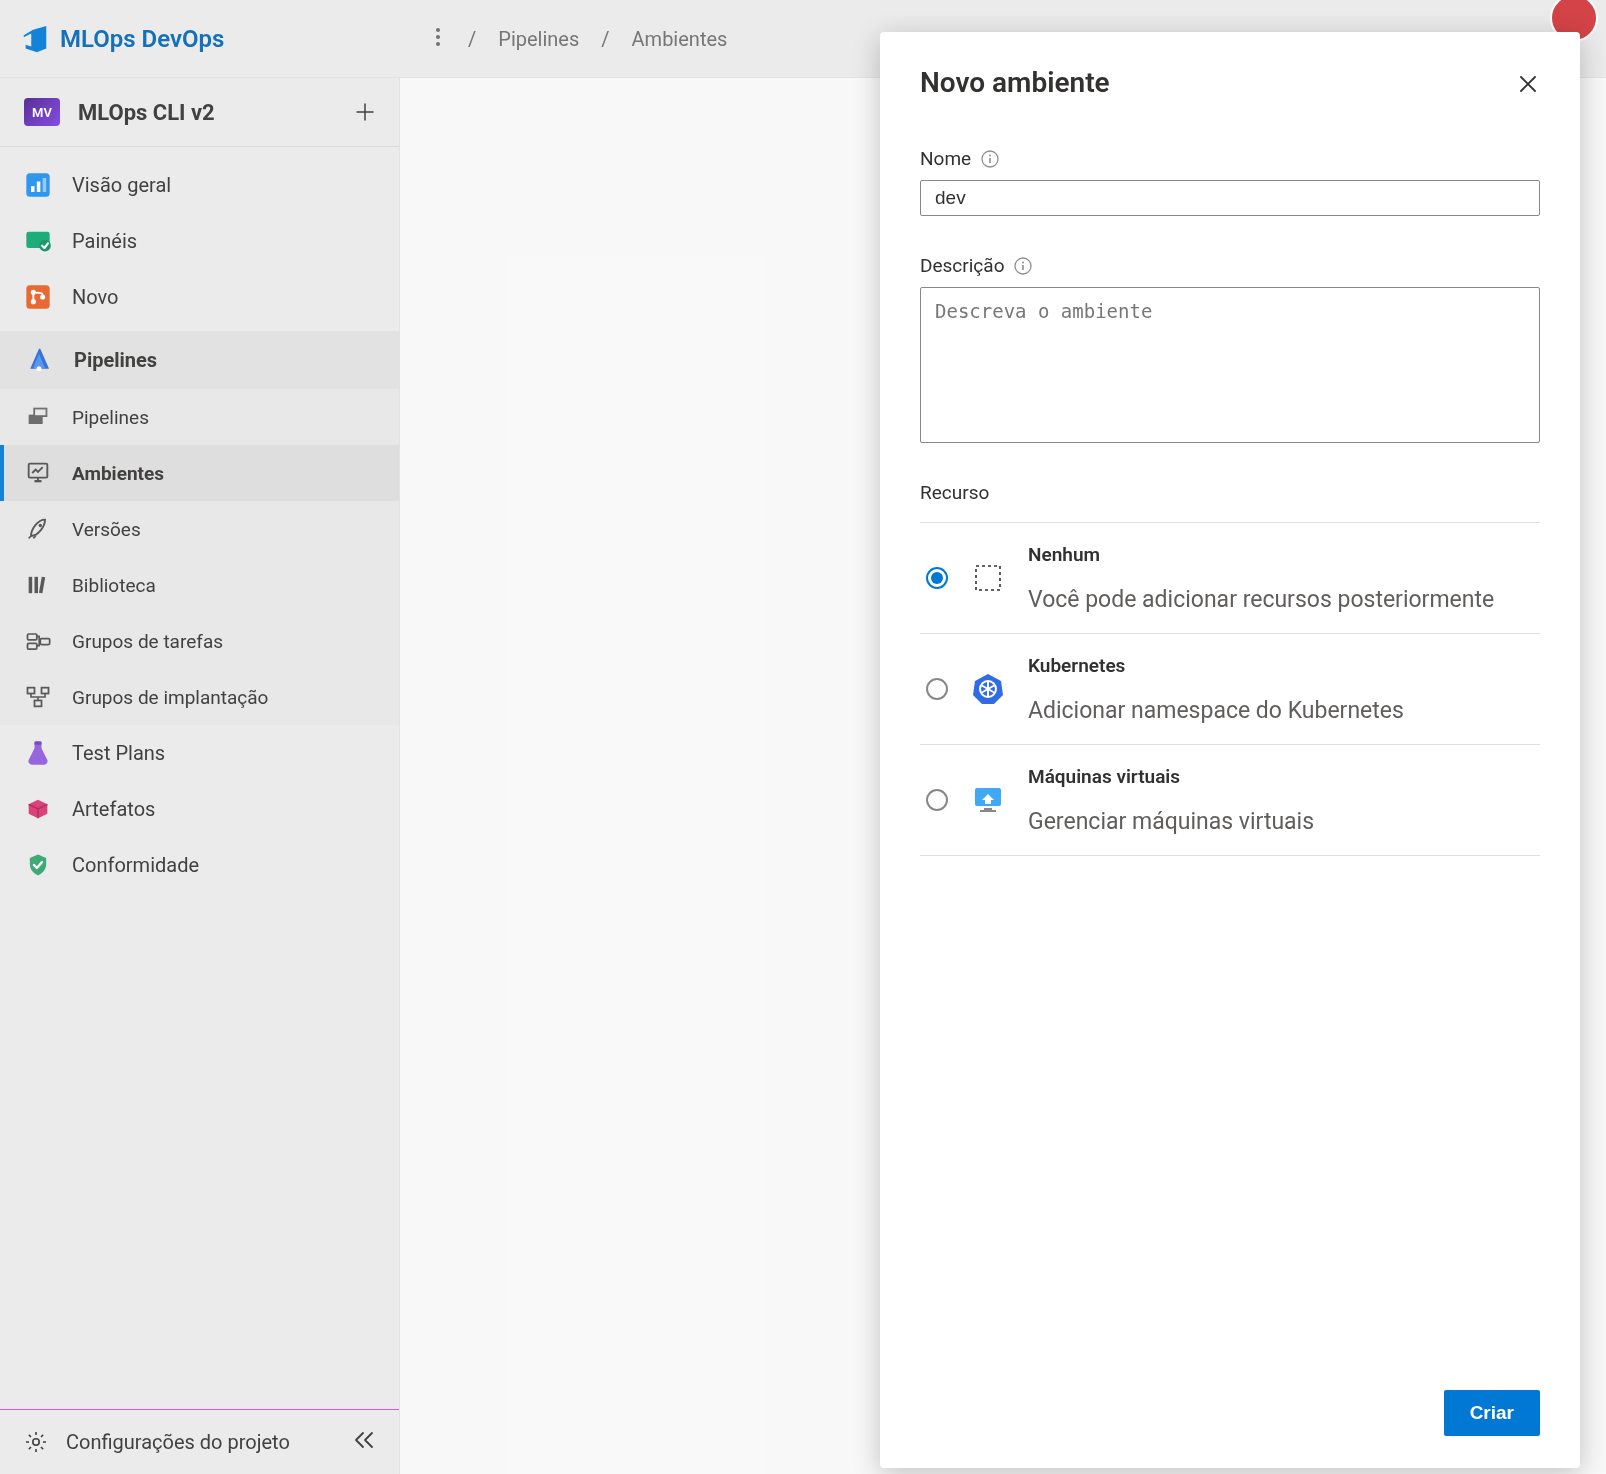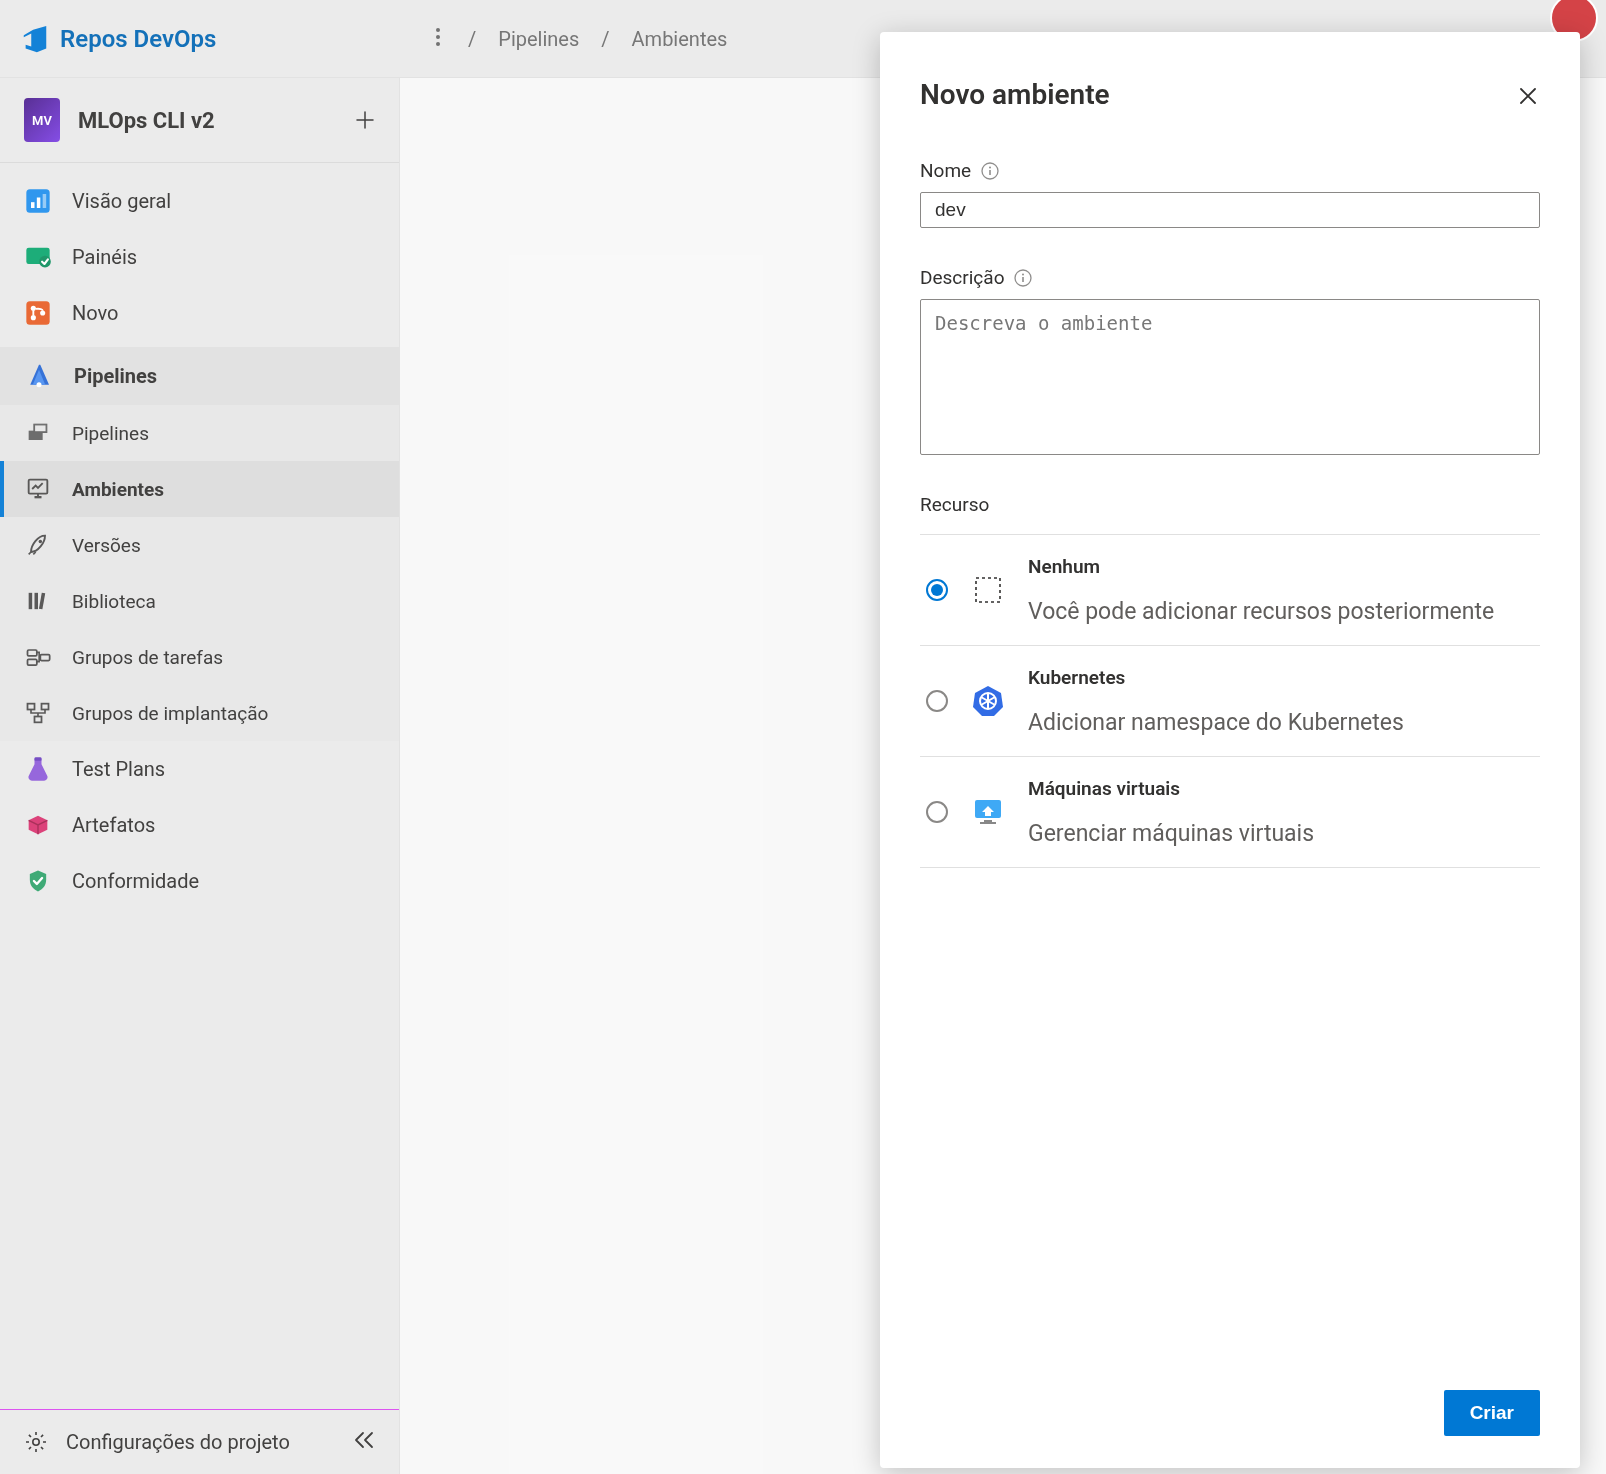--- a/index.html
+++ b/index.html
@@ -23,21 +23,21 @@
   .menu-dots { position:absolute; left:418px; top:50%; transform:translateY(-50%); width:40px; text-align:center;}
   .menu-dots svg { width:4px; height:18px; }
   .breadcrumb { position:absolute; left:468px; display:flex; align-items:center; gap:22px; color:#6b6b6b; font-size:20px; }
   .breadcrumb-sep { color:#6b6b6b; }
   .avatar { position:absolute; right:8px; top:-6px; width:48px; height:48px; background:#d13438; border-radius:50%; border:2px solid #fff; }
 
   
   .app { display:flex; height:calc(100% - 78px); }
   .sidebar { width:400px; background:var(--bg-sidebar-content); border-right:1px solid var(--border-light); display:flex; flex-direction:column; }
   .project-row { display:flex; align-items:center; padding:20px 24px; border-bottom:1px solid #d8d8d8; gap:18px; position:relative; }
-  .project-badge { width:36px; height:44px; border-radius:4px; background: linear-gradient(135deg,#4b1e8c,#7b3fe4); color:#fff; font-size:13px; display:flex; align-items:center; justify-content:center; font-weight:600;}
+  .project-badge { width:36px; height:28px; border-radius:4px; background: linear-gradient(135deg,#4b1e8c,#7b3fe4); color:#fff; font-size:13px; display:flex; align-items:center; justify-content:center; font-weight:600;}
   .project-name { font-size:22px; font-weight:700; }
   .plus-btn { position:absolute; right:22px; top:50%; transform:translateY(-50%); width:24px; height:24px; }
 
   .nav { list-style:none; margin:0; padding:10px 0; flex:1; overflow:auto; }
   .nav-item { display:flex; align-items:center; gap:20px; padding:14px 24px; font-size:20px; color:var(--text-primary); cursor:pointer; }
   .nav-item .icon { width:28px; height:28px; flex:0 0 28px; display:flex; align-items:center; justify-content:center;}
   .nav-item .icon-big { width:30px; height:30px; flex:0 0 30px; }
   .nav-item.group-head { font-weight:700; margin-top:6px; }
   .nav-sub .nav-item { padding-left:24px; font-size:19px; font-weight:400; }
   .nav-sub .nav-item .icon { opacity:0.85; }
@@ -51,21 +51,21 @@
 
   .content { flex:1; background:var(--bg-main); position:relative; display:flex; flex-direction:column; align-items:center; justify-content:center; }
   .hero-title { font-size:34px; font-weight:700; color:#1b1b1b; }
   .hero-sub { font-size:20px; color:var(--text-primary); margin-top:12px; }
   .hero-icon { width:40px; height:40px; margin-bottom:20px; opacity:.7;}
 
   
   .scrim { position:absolute; inset:0; background:rgba(255,255,255,0.08); }
 
   
-  .panel { position:absolute; top:32px; right:26px; bottom:6px; width:700px; background:#fff; border-radius:4px; box-shadow: 0 6px 28px rgba(0,0,0,0.22); padding:46px 40px 32px 40px; display:flex; flex-direction:column; }
+  .panel { position:absolute; top:32px; right:26px; bottom:6px; width:700px; background:#fff; border-radius:4px; box-shadow: 0 6px 28px rgba(0,0,0,0.22); padding:34px 40px 32px 40px; display:flex; flex-direction:column; }
   .panel-header { display:flex; align-items:flex-start; justify-content:space-between; }
   .panel-title { font-size:28px; font-weight:600; }
   .close-x { width:24px; height:24px; cursor:pointer; margin-top:6px;}
   .field { margin-top:48px; }
   .field-label-row { display:flex; align-items:center; gap:10px; font-size:19px; margin-bottom:10px; }
   .info-icon { width:18px; height:18px; opacity:.7; }
   .text-input { width:100%; height:36px; border:1px solid #8a8886; border-radius:2px; padding:0 14px; font-size:19px; color:var(--text-primary); }
   .text-area { width:100%; height:156px; border:1px solid #8a8886; border-radius:2px; padding:12px 14px; font-size:19px; color:var(--text-primary); resize:none; }
   .text-area::placeholder, .text-input::placeholder { color:#777; }
 
@@ -91,21 +91,21 @@
 </head>
 <body>
 
 <div class="header">
   <div class="logo">
     <span class="logo-icon">
       <svg viewBox="0 0 32 32">
           <path d="M4 12 L14 6 L28 2 L28 26 L18 30 L6 26 L6 22 L12 24 L12 10 L4 14 Z" fill="#0078d4"></path>
         </svg>
     </span>
-    <span>Repos DevOps</span>
+    <span>MLOps DevOps</span>
   </div>
   <div class="menu-dots">
     <svg viewBox="0 0 4 18">
         <circle cx="2" cy="2" r="2" fill="#666"></circle>
         <circle cx="2" cy="9" r="2" fill="#666"></circle>
         <circle cx="2" cy="16" r="2" fill="#666"></circle>
       </svg>
   </div>
   <div class="breadcrumb">
     <span class="breadcrumb-sep">/</span>

